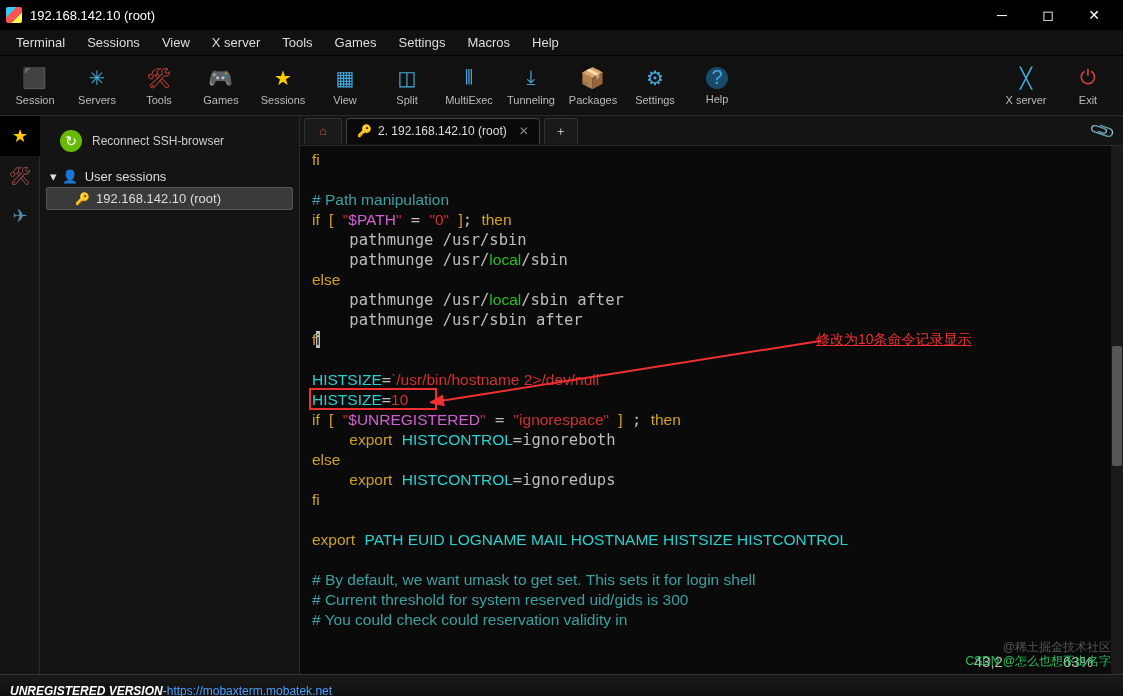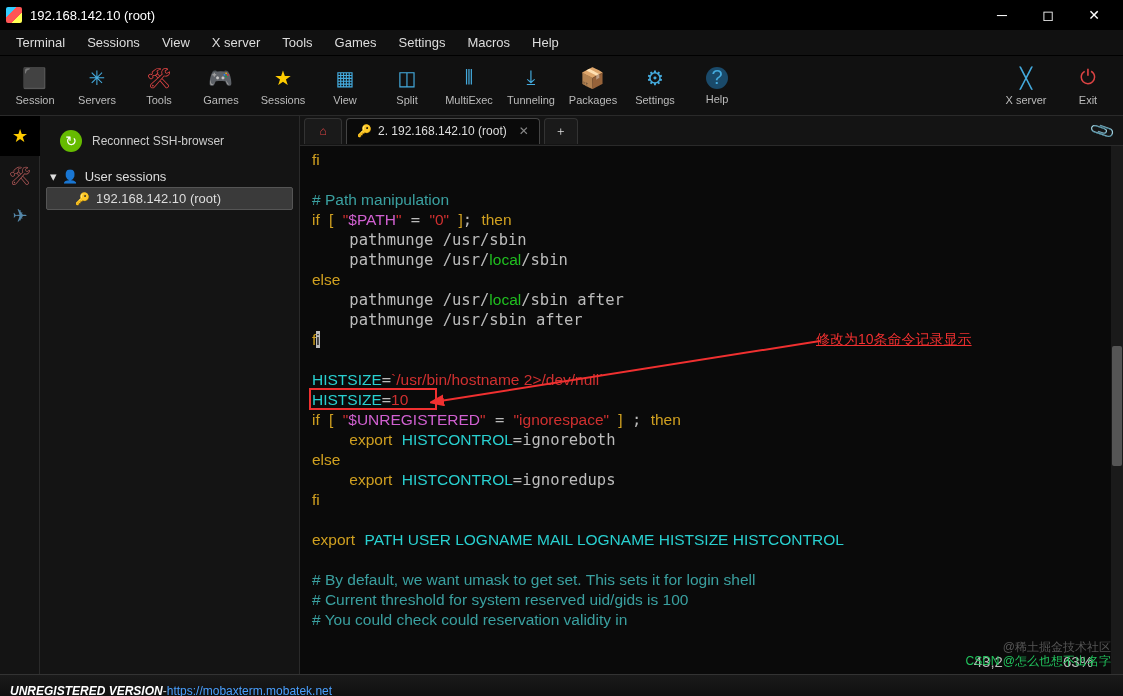--- a/index.html
+++ b/index.html
@@ -214,24 +214,24 @@
 <span class="yellow">f</span><span class="curinv">i</span>
 
 <span class="cyan">HISTSIZE</span>=<span class="red">`/usr/bin/hostname 2&gt;/dev/null`</span>
 <span class="cyan">HISTSIZE</span>=<span class="red">10</span>
 <span class="yellow">if</span> <span class="yellow">[</span> <span class="red">"</span><span class="pink">$UNREGISTERED</span><span class="red">"</span> = <span class="red">"ignorespace"</span> <span class="yellow">]</span> ; <span class="yellow">then</span>
     <span class="yellow">export</span> <span class="cyan">HISTCONTROL</span>=ignoreboth
 <span class="yellow">else</span>
     <span class="yellow">export</span> <span class="cyan">HISTCONTROL</span>=ignoredups
 <span class="yellow">fi</span>
 
-<span class="yellow">export</span> <span class="cyan">PATH USER LOGNAME MAIL LOGNAME HISTSIZE HISTCONTROL</span>
+<span class="yellow">export</span> <span class="cyan">PATH EUID LOGNAME MAIL HOSTNAME HISTSIZE HISTCONTROL</span>
 
 <span class="comment"># By default, we want umask to get set. This sets it for login shell</span>
-<span class="comment"># Current threshold for system reserved uid/gids is 100</span>
+<span class="comment"># Current threshold for system reserved uid/gids is 300</span>
 <span class="comment"># You could check could reservation validity in</span>
 <div class="highlight-box" style="left:9px; top:242px; width:128px; height:22px;"></div>
 <svg class="arrow-svg" style="left:130px; top:190px;" width="400" height="80">
   <defs>
             <marker id="arr" markerWidth="10" markerHeight="10" refX="2" refY="3" orient="auto">
               <path d="M0,0 L0,6 L8,3 z" fill="#f03030"></path>
             </marker>
           </defs>
   <line x1="390" y1="5" x2="10" y2="65" stroke="#f03030" stroke-width="2" marker-end="url(#arr)"></line>
 </svg>

